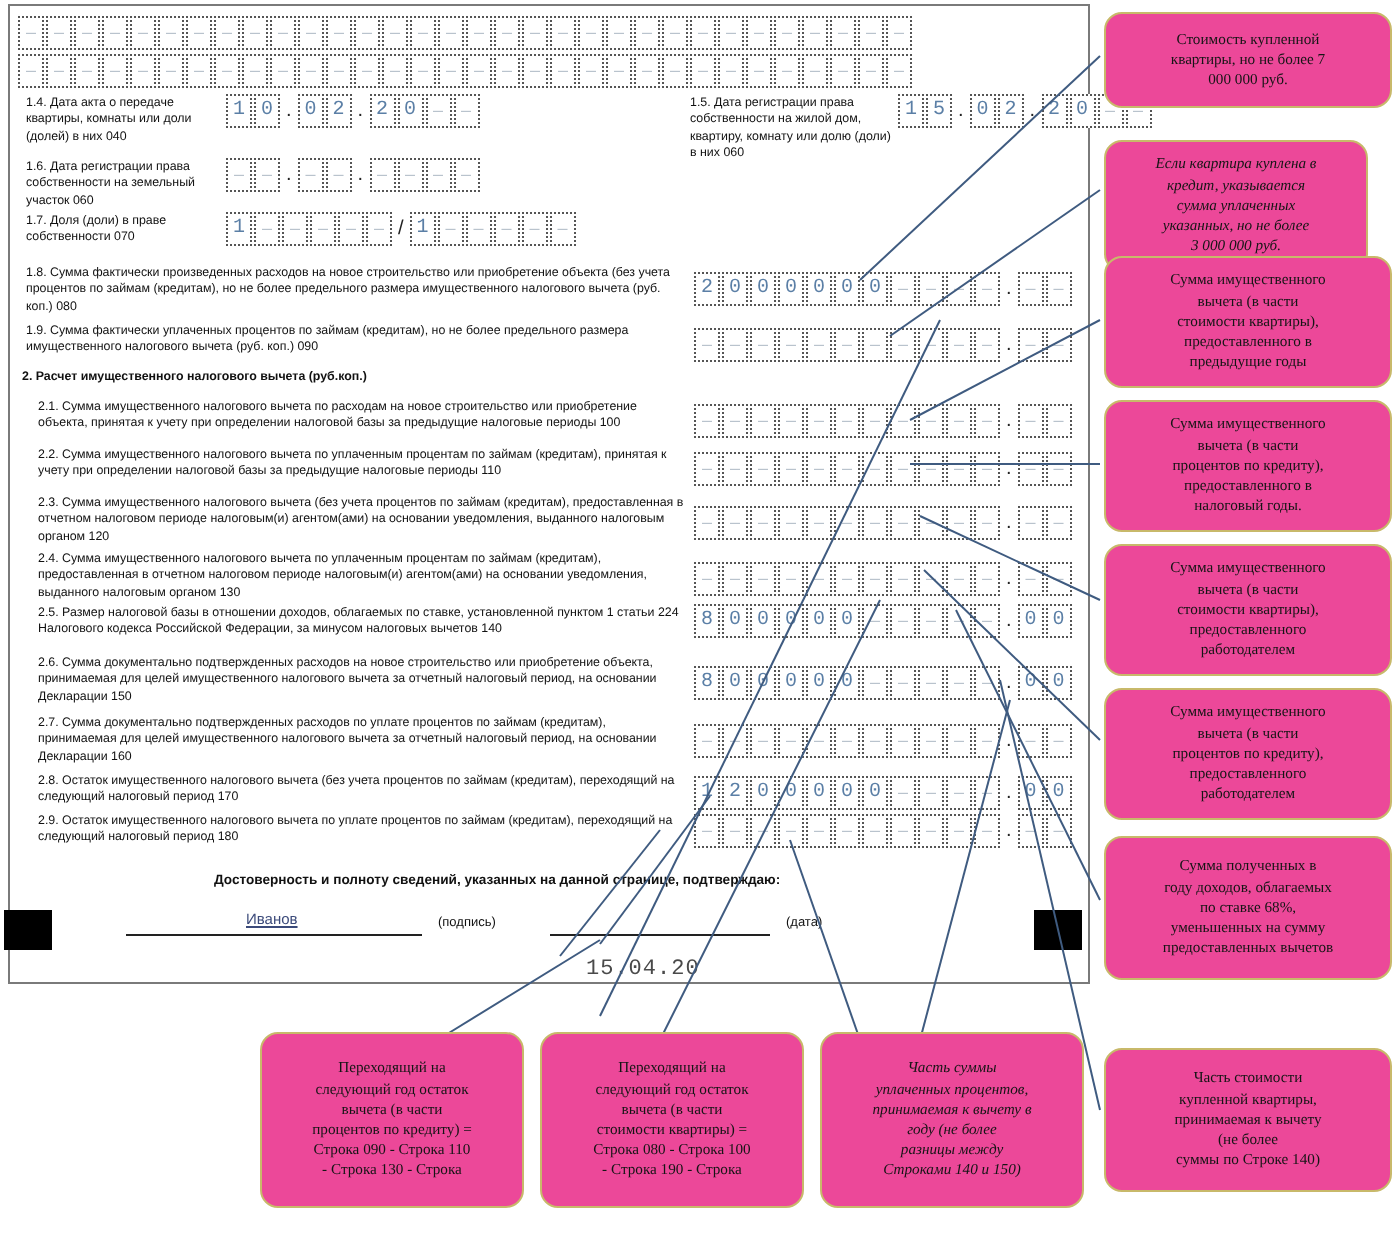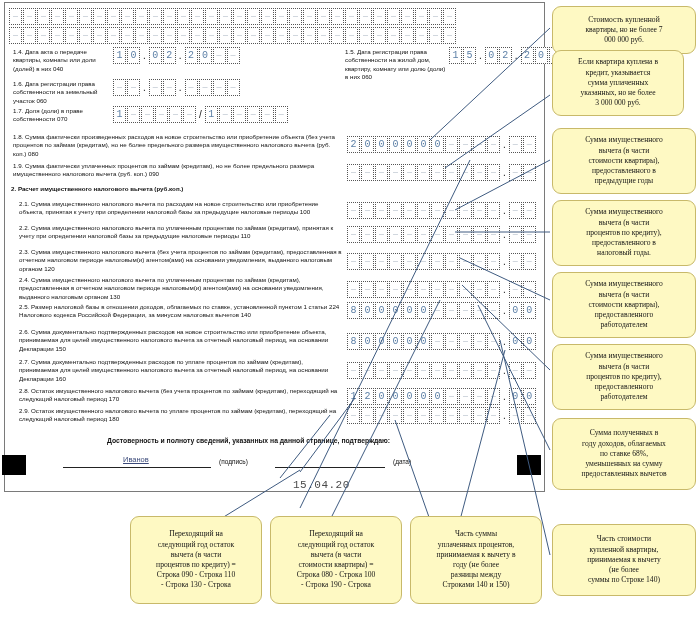--- a/index.html
+++ b/index.html
@@ -52,21 +52,21 @@
     position:absolute;font-size:11px;color:#4a4a4a;
     font-family:"Liberation Mono",monospace;letter-spacing:.5px;
   }
   .cap{position:absolute;font-size:6.5px;color:#111;}
   .statement{position:absolute;font-size:6.8px;font-weight:bold;color:#111;}
 
   .blk{position:absolute;width:24px;height:20px;background:#000;}
 
   
   .callout{
-    position:absolute;background:#fef9c3;border:1px solid #c8b96a;
+    position:absolute;background:#ec4899;border:1px solid #c8b96a;
     border-radius:9px;box-sizing:border-box;
     display:flex;align-items:center;justify-content:center;text-align:center;
     font-family:"Liberation Serif",serif;font-size:7.6px;line-height:10.2px;
     color:#151515;padding:3px 5px;
   }
   .callout span{display:block;}
 
   svg.leaders{position:absolute;left:0;top:0;width:700px;height:625px;pointer-events:none;}
 </style>
 </head>
@@ -504,21 +504,21 @@
   </svg>
 
   <div class="callout" style="left:552px;top:6px;width:144px;height:48px;" id="co0">
       <div>
         <span>Стоимость купленной</span>
         <span>квартиры, но не более     7</span>
         <span>000 000 руб.</span>
       </div>
     </div>
 
-  <div class="callout" style="left:552px;top:50px;width:132px;height:66px;" id="co1">
+  <div class="callout" style="left:552px;top:70px;width:132px;height:66px;font-style:italic;" id="co1">
       <div>
         <span>Если квартира куплена в</span>
         <span>кредит, указывается</span>
         <span>сумма уплаченных</span>
         <span>указанных, но не более</span>
         <span>3 000 000 руб.</span>
       </div>
     </div>
 
   <div class="callout" style="left:552px;top:128px;width:144px;height:66px;" id="co2">
@@ -596,21 +596,21 @@
       <div>
         <span>Переходящий на</span>
         <span>следующий год остаток</span>
         <span>вычета (в части</span>
         <span>стоимости квартиры) =</span>
         <span>Строка 080 - Строка 100</span>
         <span>- Строка 190 - Строка</span>
       </div>
     </div>
 
-  <div class="callout" style="left:410px;top:516px;width:132px;height:88px;" id="co10">
+  <div class="callout" style="left:410px;top:516px;width:132px;height:88px;font-style:italic;" id="co10">
       <div>
         <span>Часть суммы</span>
         <span>уплаченных процентов,</span>
         <span>принимаемая к вычету в</span>
         <span>году (не более</span>
         <span>разницы между</span>
         <span>Строками 140 и 150)</span>
       </div>
     </div>
 

